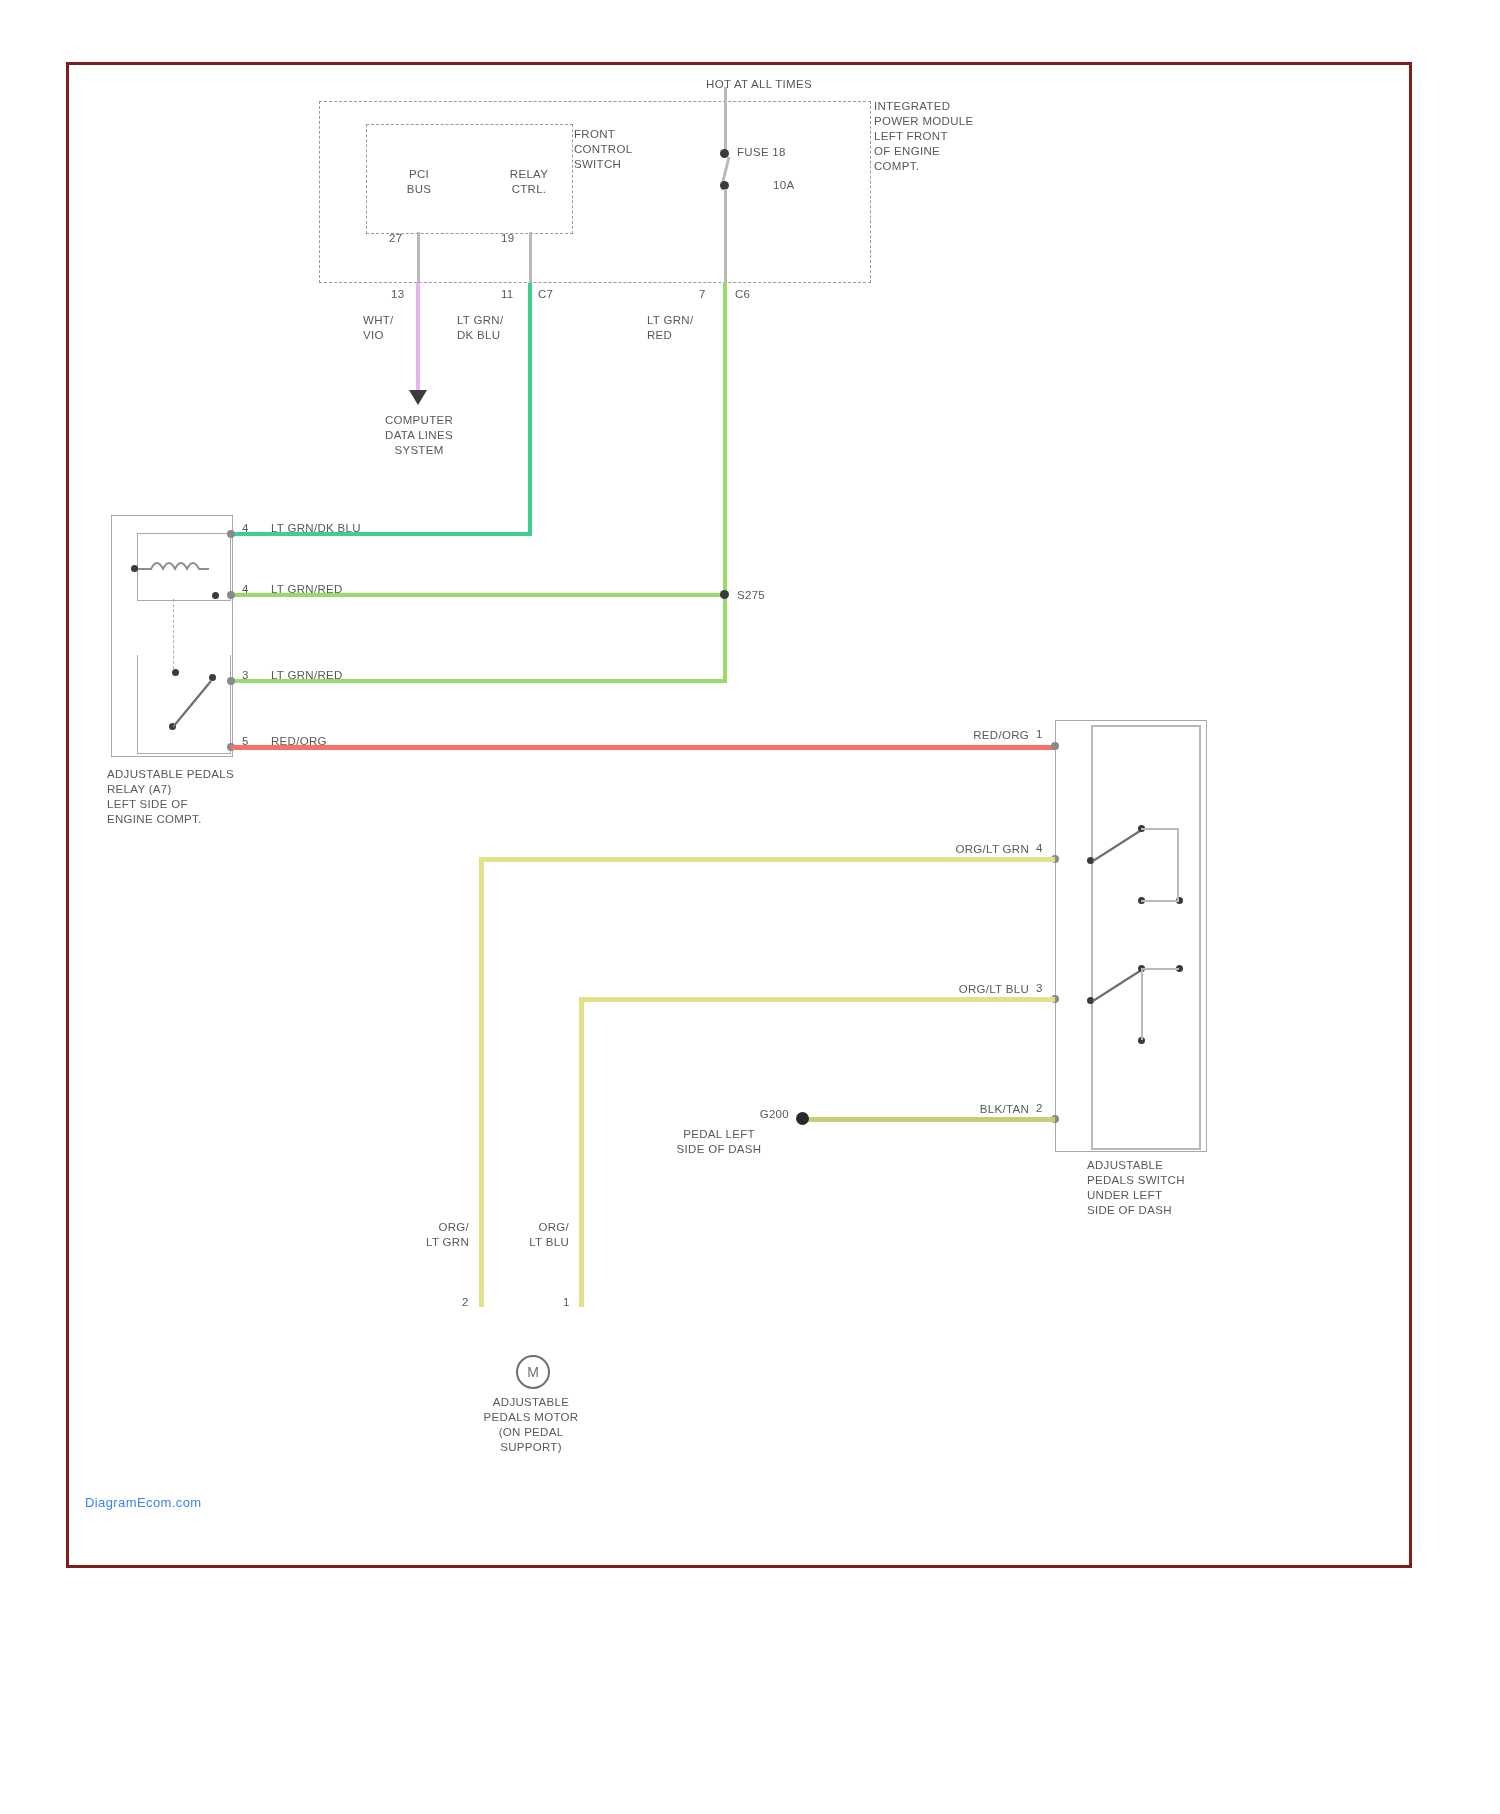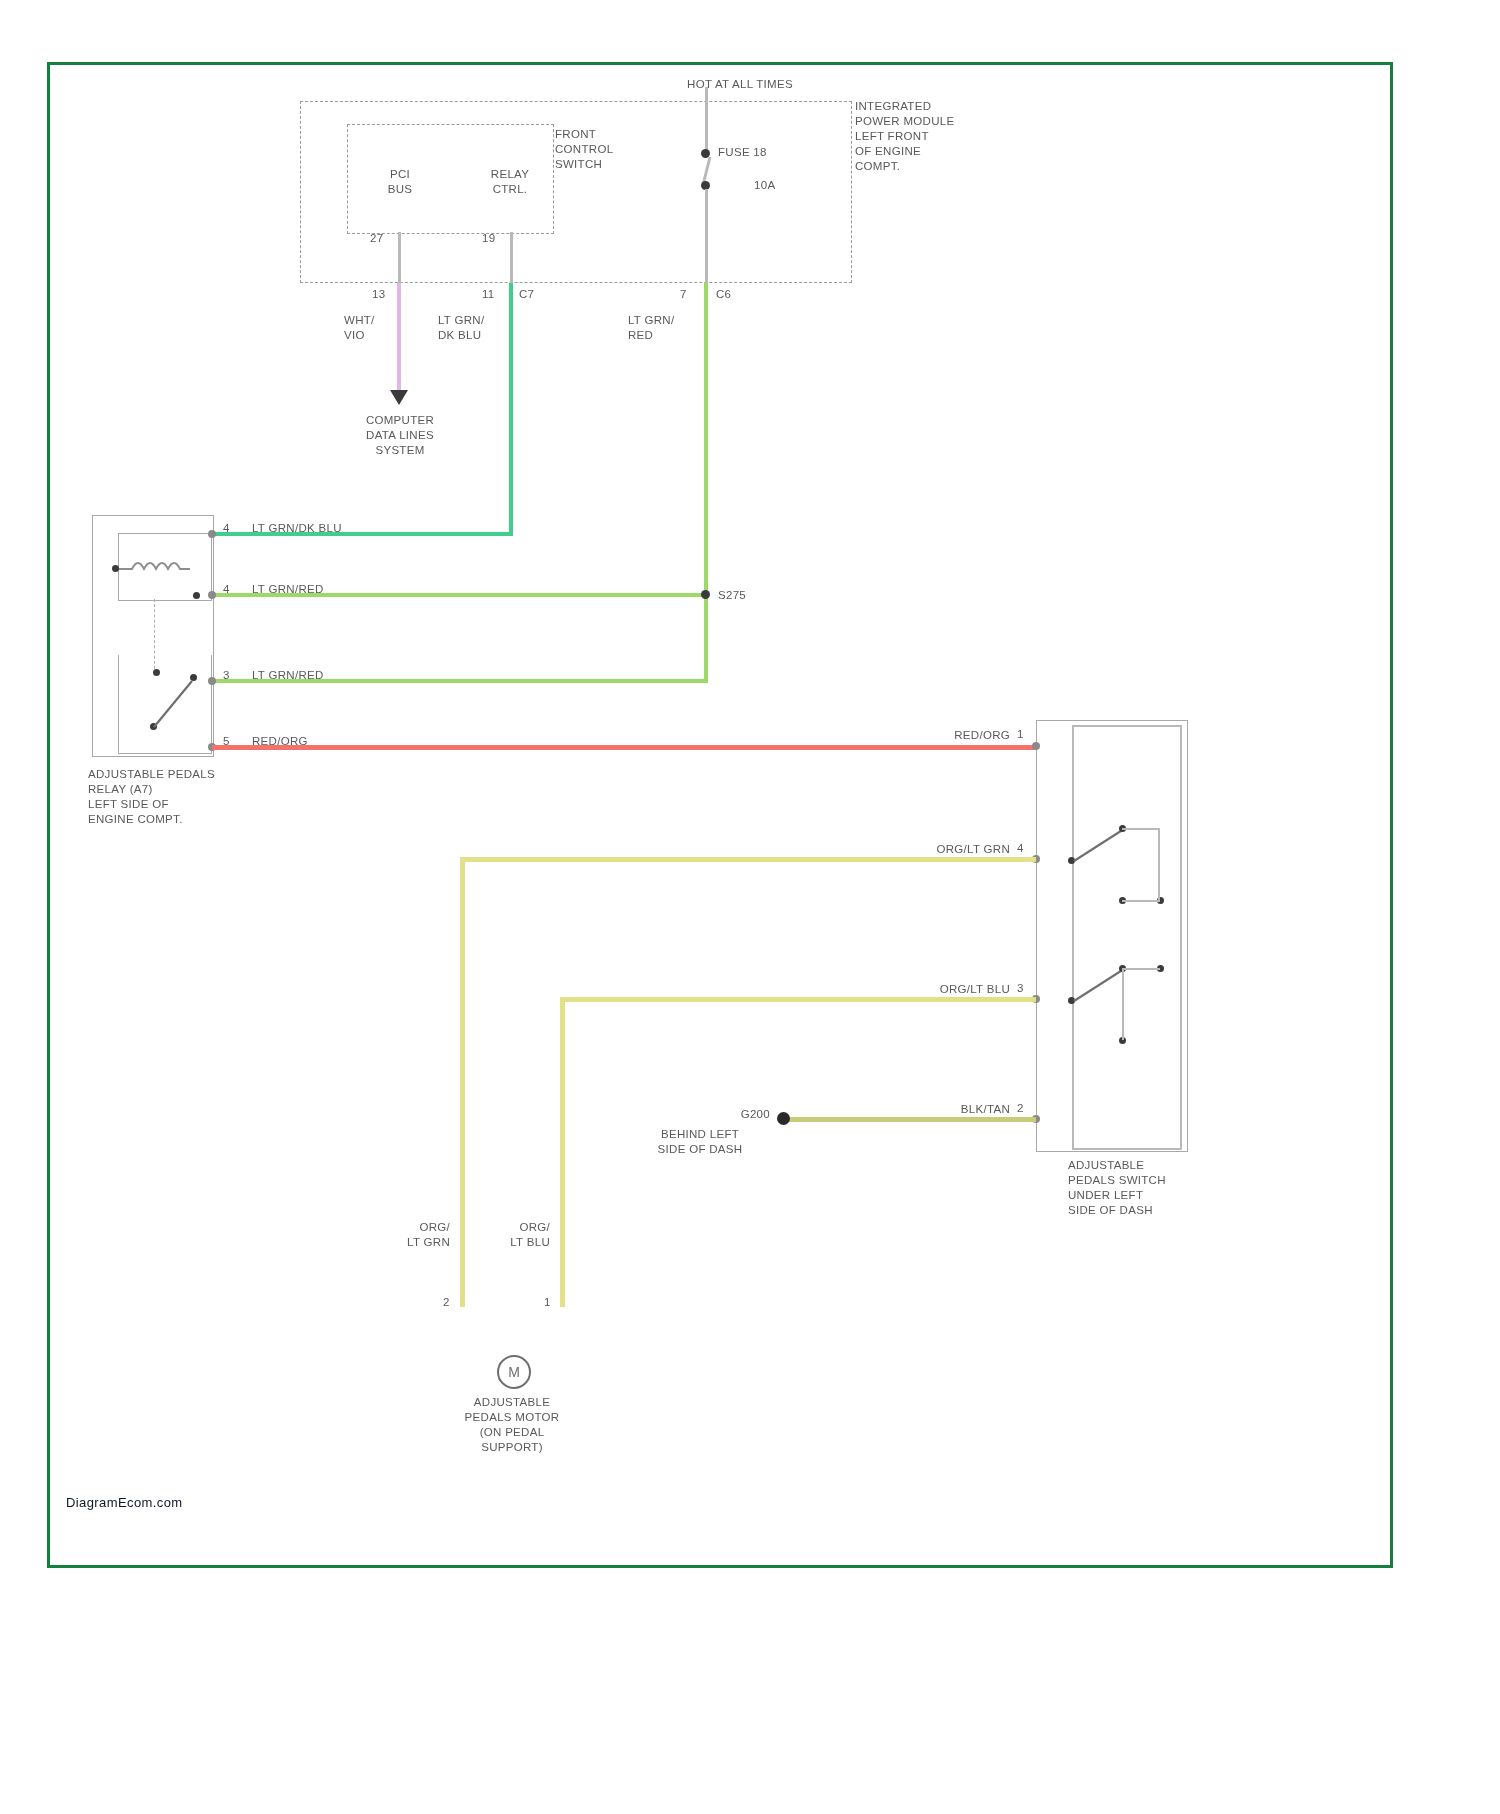--- a/index.html
+++ b/index.html
@@ -1,32 +1,32 @@
 <!DOCTYPE html>
 <html><head>
 <meta charset="utf-8">
 <style>
   html,body{margin:0;padding:0;background:#ffffff;}
   body{font-family:"Liberation Sans", sans-serif;}
   #page{position:relative;width:1500px;height:1814px;background:#ffffff;overflow:hidden;}
-  #frame{position:absolute;left:47px;top:62px;width:1340px;height:1500px;border:3px solid #15803d;background:#fff;}
+  #frame{position:absolute;left:66px;top:62px;width:1340px;height:1500px;border:3px solid #7f1d1d;background:#fff;}
   .lbl{position:absolute;color:#59595b;font-size:11.5px;line-height:15px;letter-spacing:.3px;white-space:pre;}
   .lbl.c{text-align:center;}
   .lbl.r{text-align:right;}
   .wire{position:absolute;background:#b9b9b9;}
   .dash{position:absolute;border:1px dashed #9a9a9a;}
   .box{position:absolute;border:1.6px solid #a9a9a9;background:transparent;}
   .dot{position:absolute;width:9px;height:9px;border-radius:50%;background:#3b3b3b;}
   .sdot{position:absolute;width:7px;height:7px;border-radius:50%;background:#3b3b3b;}
   .term{position:absolute;width:8px;height:8px;border-radius:50%;background:#8a8a8a;}
   .gnd{position:absolute;width:13px;height:13px;border-radius:50%;background:#2a2a2a;}
   .arrow{position:absolute;width:0;height:0;border-left:9px solid transparent;border-right:9px solid transparent;border-top:15px solid #3a3a3a;}
   .mtr{position:absolute;width:30px;height:30px;border:2px solid #6f6f6f;border-radius:50%;
        display:flex;align-items:center;justify-content:center;font-size:14px;color:#6f6f6f;}
-  .wm{position:absolute;color:#0f172a;font-size:13px;letter-spacing:.4px;}
+  .wm{position:absolute;color:#3b82f6;font-size:13px;letter-spacing:.4px;}
   .coilwrap{position:absolute;}
   .coilwrap svg{display:block;}
 </style>
 </head>
 <body>
 
 <div id="page">
   <div id="frame">
 
     <div class="lbl c" style="left:580px;top:12px;width:220px;">HOT AT ALL TIMES</div>
@@ -188,21 +188,21 @@
 
     <div class="wire" style="left:410px;top:792px;width:576px;height:4.5px;background:#e3e08a;"></div>
     <div class="wire" style="left:410px;top:792px;width:4.5px;height:450px;background:#e3e08a;"></div>
 
     <div class="wire" style="left:510px;top:932px;width:476px;height:4.5px;background:#e3e08a;"></div>
     <div class="wire" style="left:510px;top:932px;width:4.5px;height:310px;background:#e3e08a;"></div>
 
     <div class="wire" style="left:735px;top:1052px;width:251px;height:4.5px;background:#c8cc78;"></div>
     <div class="gnd" style="left:727px;top:1047px;"></div>
     <div class="lbl r" style="left:600px;top:1042px;width:120px;">G200</div>
-    <div class="lbl c" style="left:570px;top:1062px;width:160px;">BEHIND LEFT
+    <div class="lbl c" style="left:570px;top:1062px;width:160px;">PEDAL LEFT
 SIDE OF DASH</div>
 
     <div class="lbl r" style="left:300px;top:1155px;width:100px;">ORG/
 LT GRN</div>
     <div class="lbl r" style="left:400px;top:1155px;width:100px;">ORG/
 LT BLU</div>
 
     <div class="lbl" style="left:393px;top:1230px;width:18px;">2</div>
     <div class="lbl" style="left:494px;top:1230px;width:18px;">1</div>
 

